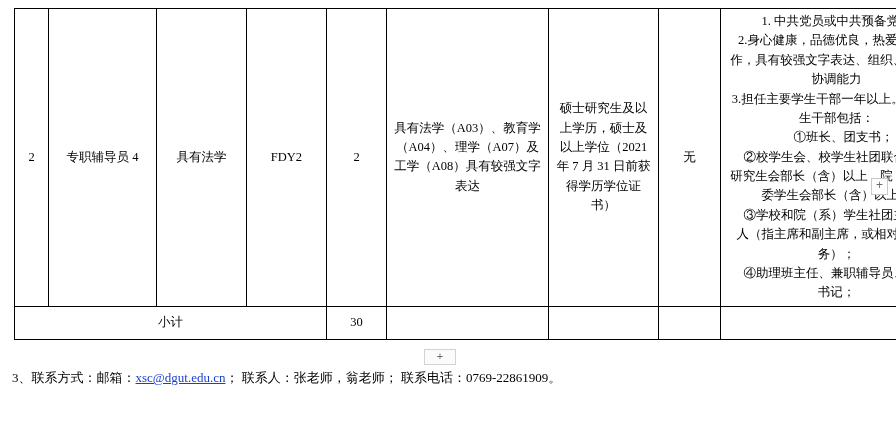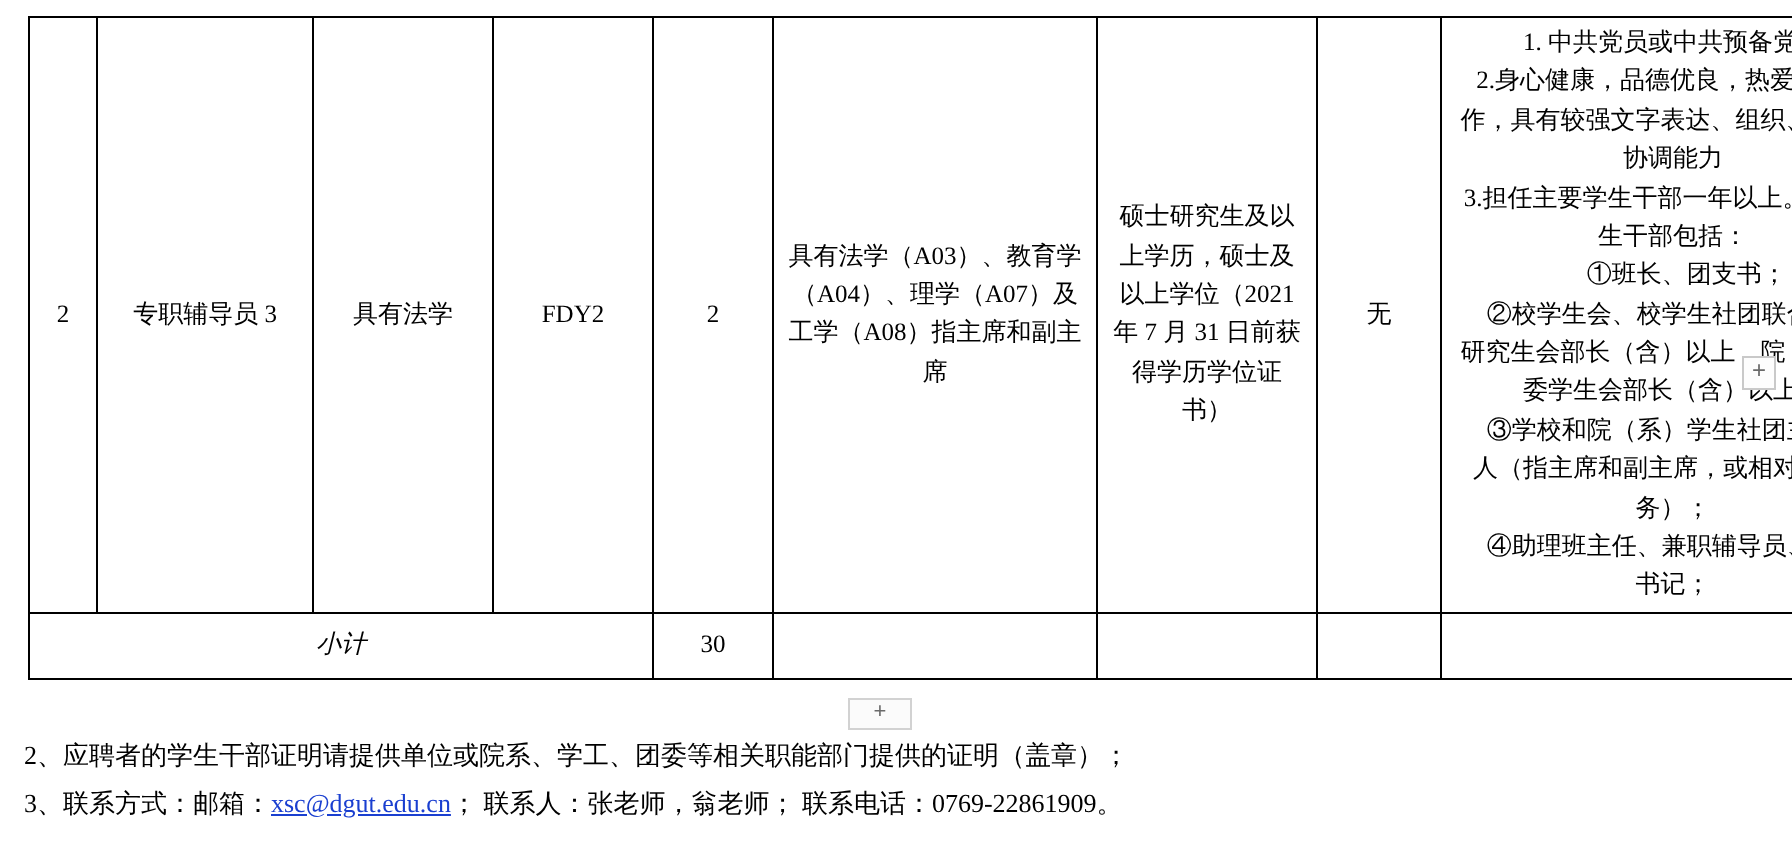--- a/index.html
+++ b/index.html
@@ -69,21 +69,20 @@
   }
   td.cell-other p.indent {
     text-indent: 1.1em;
   }
   .row-subtotal td {
     height: 26px;
     font-size: 12.5px;
   }
   .subtotal-label {
     text-align: center;
-    font-style: italic;
   }
   
   .col-add-btn {
     position: absolute;
     right: 8px;
     top: 178px;
     width: 15px;
     height: 15px;
     border: 1px solid #c9c9c9;
     background: #fdfdfd;
@@ -140,25 +139,25 @@
           <col class="c-code">
         <col class="c-count">
           <col class="c-major">
           <col class="c-degree">
           <col class="c-cert">
           <col class="c-other">
       </colgroup>
       <tbody>
         <tr>
           <td class="cell-no">2</td>
-          <td class="cell-post">专职辅导员 3</td>
+          <td class="cell-post">专职辅导员 4</td>
           <td class="cell-type">具有法学</td>
           <td class="cell-code">FDY2</td>
           <td class="cell-count">2</td>
-          <td class="cell-major">具有法学（A03）、教育学（A04）、理学（A07）及工学（A08）指主席和副主席</td>
+          <td class="cell-major">具有法学（A03）、教育学（A04）、理学（A07）及工学（A08）具有较强文字表达</td>
           <td class="cell-degree">硕士研究生及以上学历，硕士及以上学位（2021 年 7 月 31 日前获得学历学位证书）</td>
           <td class="cell-cert">无</td>
           <td class="cell-other">
             <p>1. 中共党员或中共预备党员</p>
             <p>2.身心健康，品德优良，热爱学生工作，具有较强文字表达、组织、管理和协调能力</p>
             <p>3.担任主要学生干部一年以上。主要学生干部包括：</p>
             <p class="indent">①班长、团支书；</p>
             <p class="indent">②校学生会、校学生社团联合会、校研究生会部长（含）以上，院（系）团委学生会部长（含）以上；</p>
             <p class="indent">③学校和院（系）学生社团主要负责人（指主席和副主席，或相对应的职务）；</p>
             <p class="indent">④助理班主任、兼职辅导员、党支部书记；</p>
@@ -173,17 +172,16 @@
           <td></td>
         </tr>
       </tbody>
     </table>
   </div>
 
   <div class="col-add-btn">+</div>
   <div class="row-add-btn">+</div>
 
   <div class="notes">
-    <div class="note-line"><span>2、应聘者的学生干部证明请提供单位或院系、学工、团委等相关职能部门提供的证明（盖章）；</span></div>
     <div class="note-line"><span>3、联系方式：邮箱：</span><a class="mail-link" href="#">xsc@dgut.edu.cn</a><span>；  联系人：张老师，翁老师；  联系电话：0769-22861909。</span></div>
   </div>
 
 </div>
 
 </body></html>

